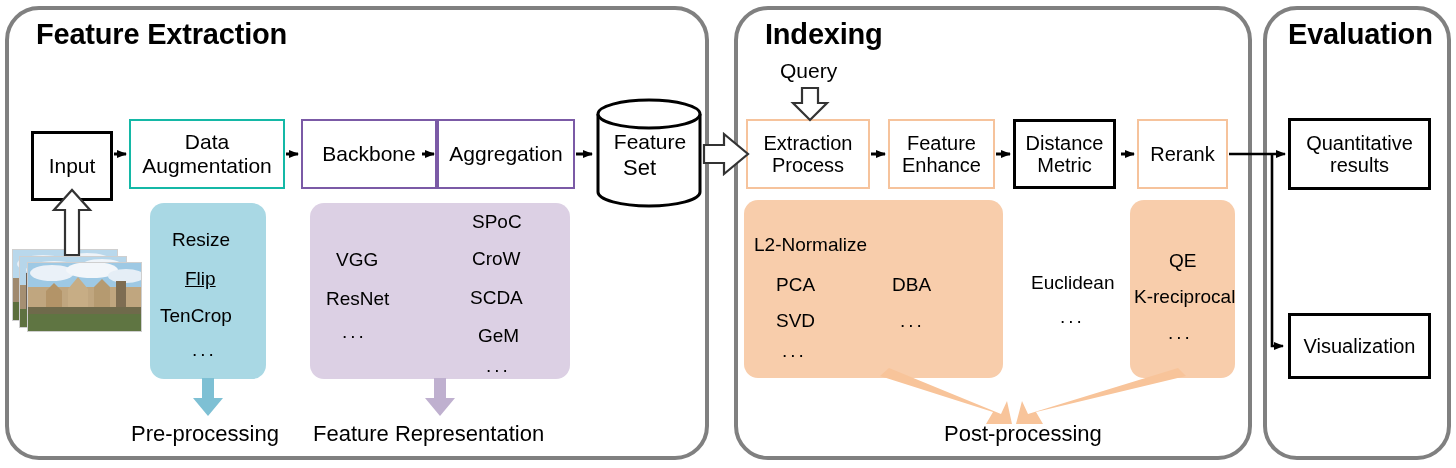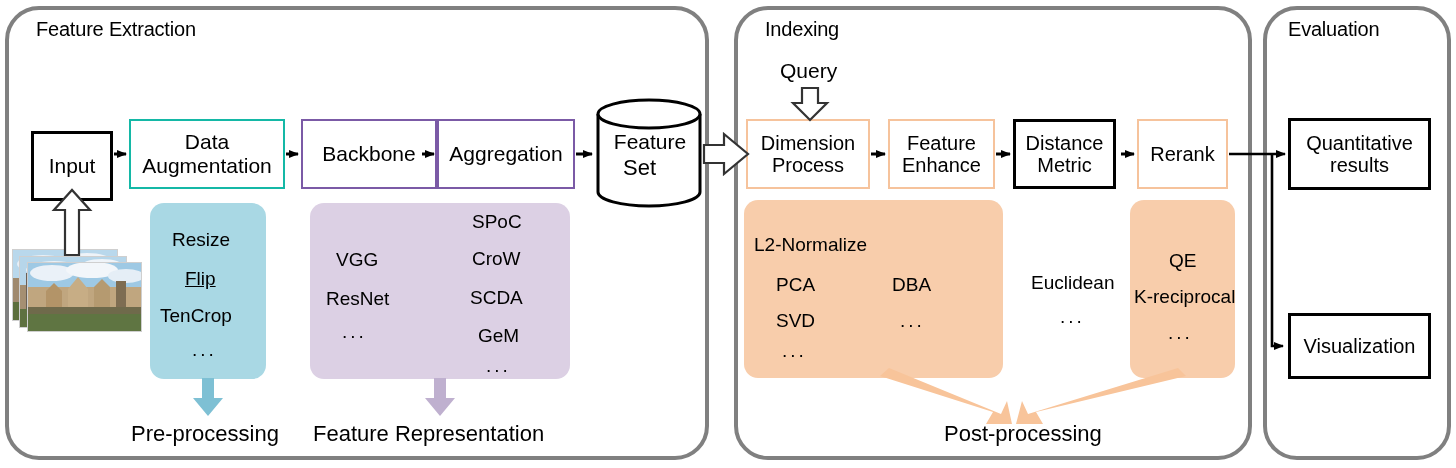--- a/index.html
+++ b/index.html
@@ -1,20 +1,20 @@
 <!DOCTYPE html>
 <html><head>
 <meta charset="utf-8">
 <style>
   html,body{margin:0;padding:0;background:#fff;}
   body{width:1456px;height:468px;position:relative;overflow:hidden;
        font-family:"Liberation Sans","DejaVu Sans",sans-serif;color:#000;}
   .stage{position:absolute;left:0;top:0;width:1456px;height:468px;}
   .panel{position:absolute;border:4px solid #808080;border-radius:34px;background:#fff;box-sizing:border-box;}
-  .panel-title{position:absolute;font-size:20px;font-weight:normal;letter-spacing:-0.2px;white-space:nowrap;}
+  .panel-title{position:absolute;font-size:29px;font-weight:bold;letter-spacing:-0.2px;white-space:nowrap;}
   .nbox{position:absolute;box-sizing:border-box;background:#fff;display:flex;
         align-items:center;justify-content:center;text-align:center;line-height:1.12;}
   .nbox.black{border:3px solid #000;}
   .nbox.blue{border:2px solid #14b8a6;}
   .nbox.purple{border:2px solid #7b5aa6;}
   .nbox.orange{border:2px solid #f6c39c;}
   .t20{font-size:20px;}
   .t21{font-size:21px;}
   .pool{position:absolute;border-radius:14px;box-sizing:border-box;}
   .pool.cyan{background:#a9d8e4;}
@@ -120,21 +120,21 @@
 
   <div class="caption" style="left:313px;top:421px;">Feature Representation</div>
   <div class="caption" style="left:131px;top:421px;">Pre-processing</div>
 
   <div class="panel" style="left:734px;top:6px;width:518px;height:454px;"></div>
   <div class="panel-title" style="left:765px;top:18px;">Indexing</div>
 
   <div class="freetext" style="left:780px;top:59px;font-size:21px;">Query</div>
 
   <div class="nbox orange t20" style="left:746px;top:119px;width:124px;height:70px;flex-direction:column;">
-    <span>Dimension</span>
+    <span>Extraction</span>
     <span>Process</span>
   </div>
 
   <div class="nbox orange t20" style="left:888px;top:119px;width:107px;height:70px;flex-direction:column;">
     <span>Feature</span>
     <span>Enhance</span>
   </div>
 
   <div class="nbox black t20" style="left:1013px;top:119px;width:103px;height:70px;flex-direction:column;">
     <span>Distance</span>

